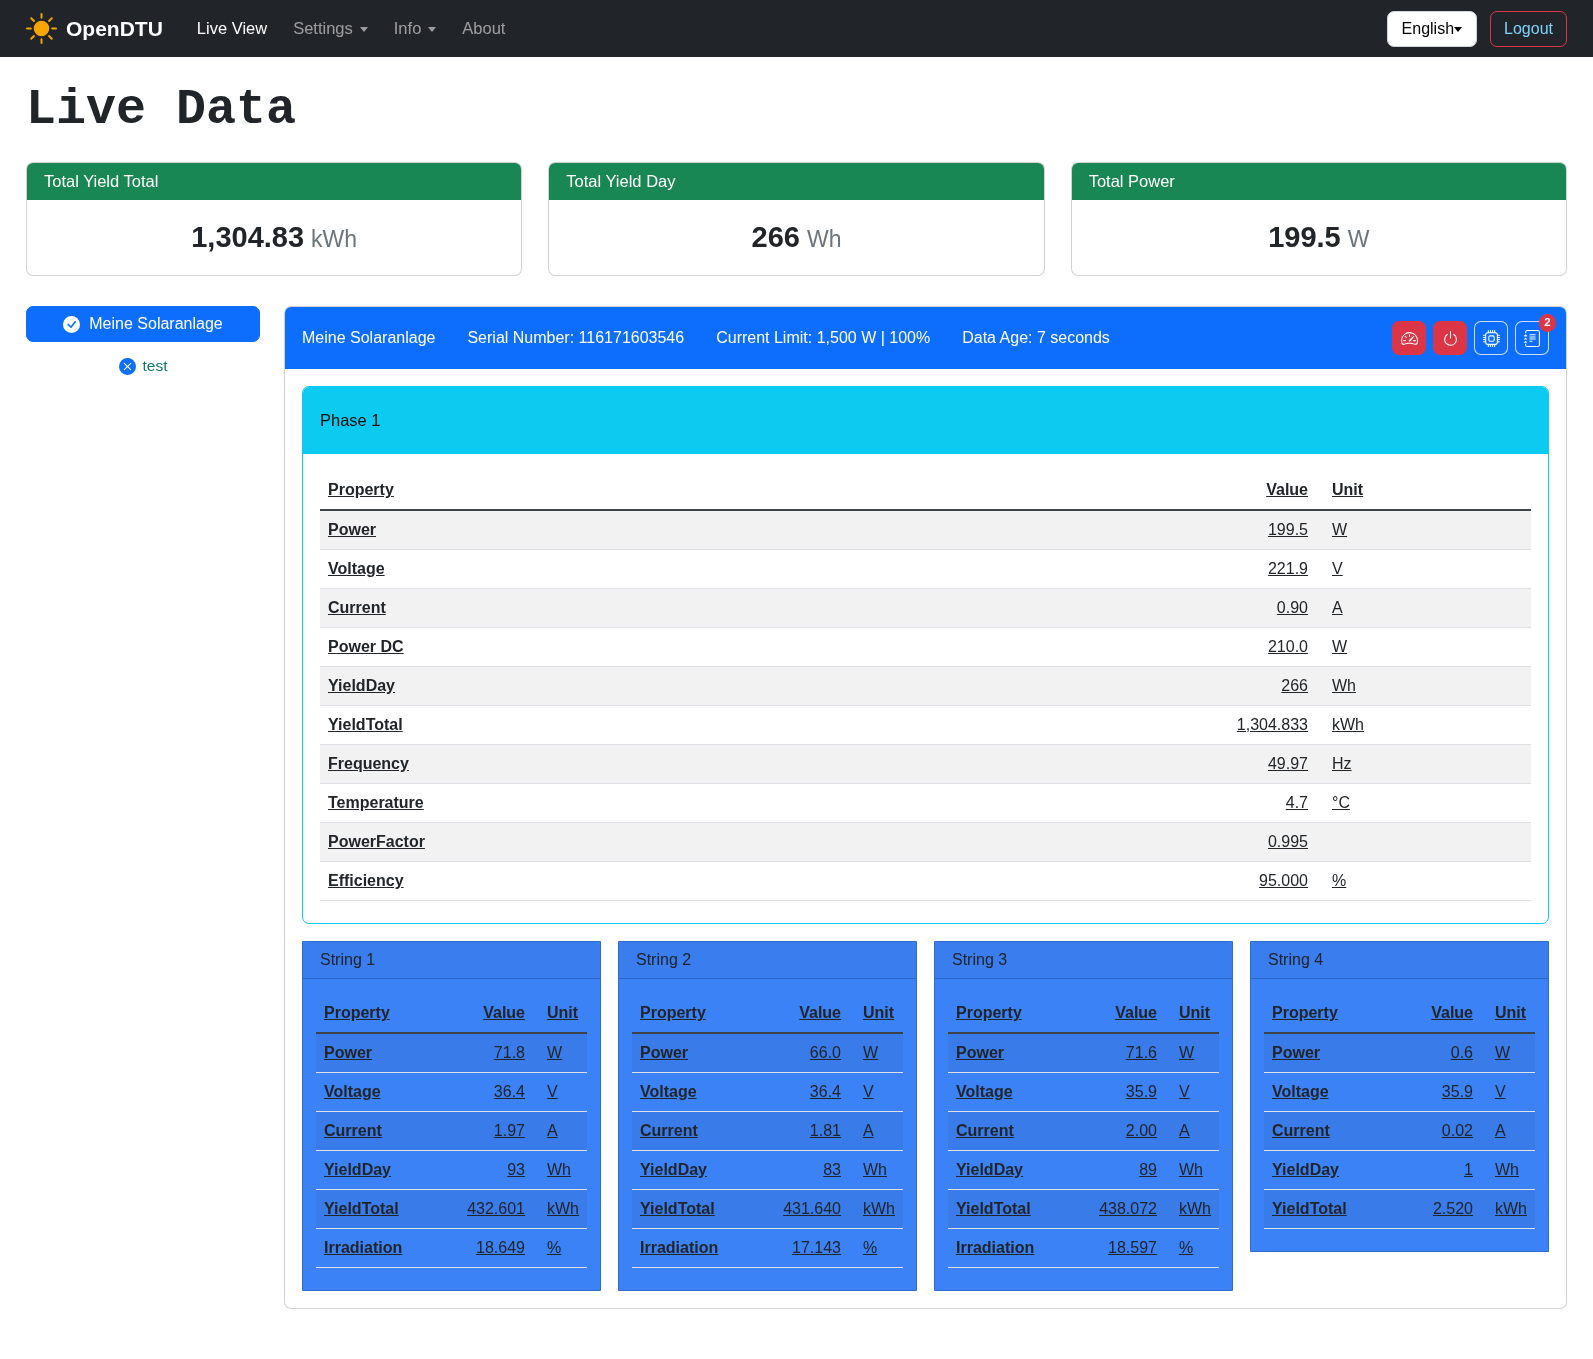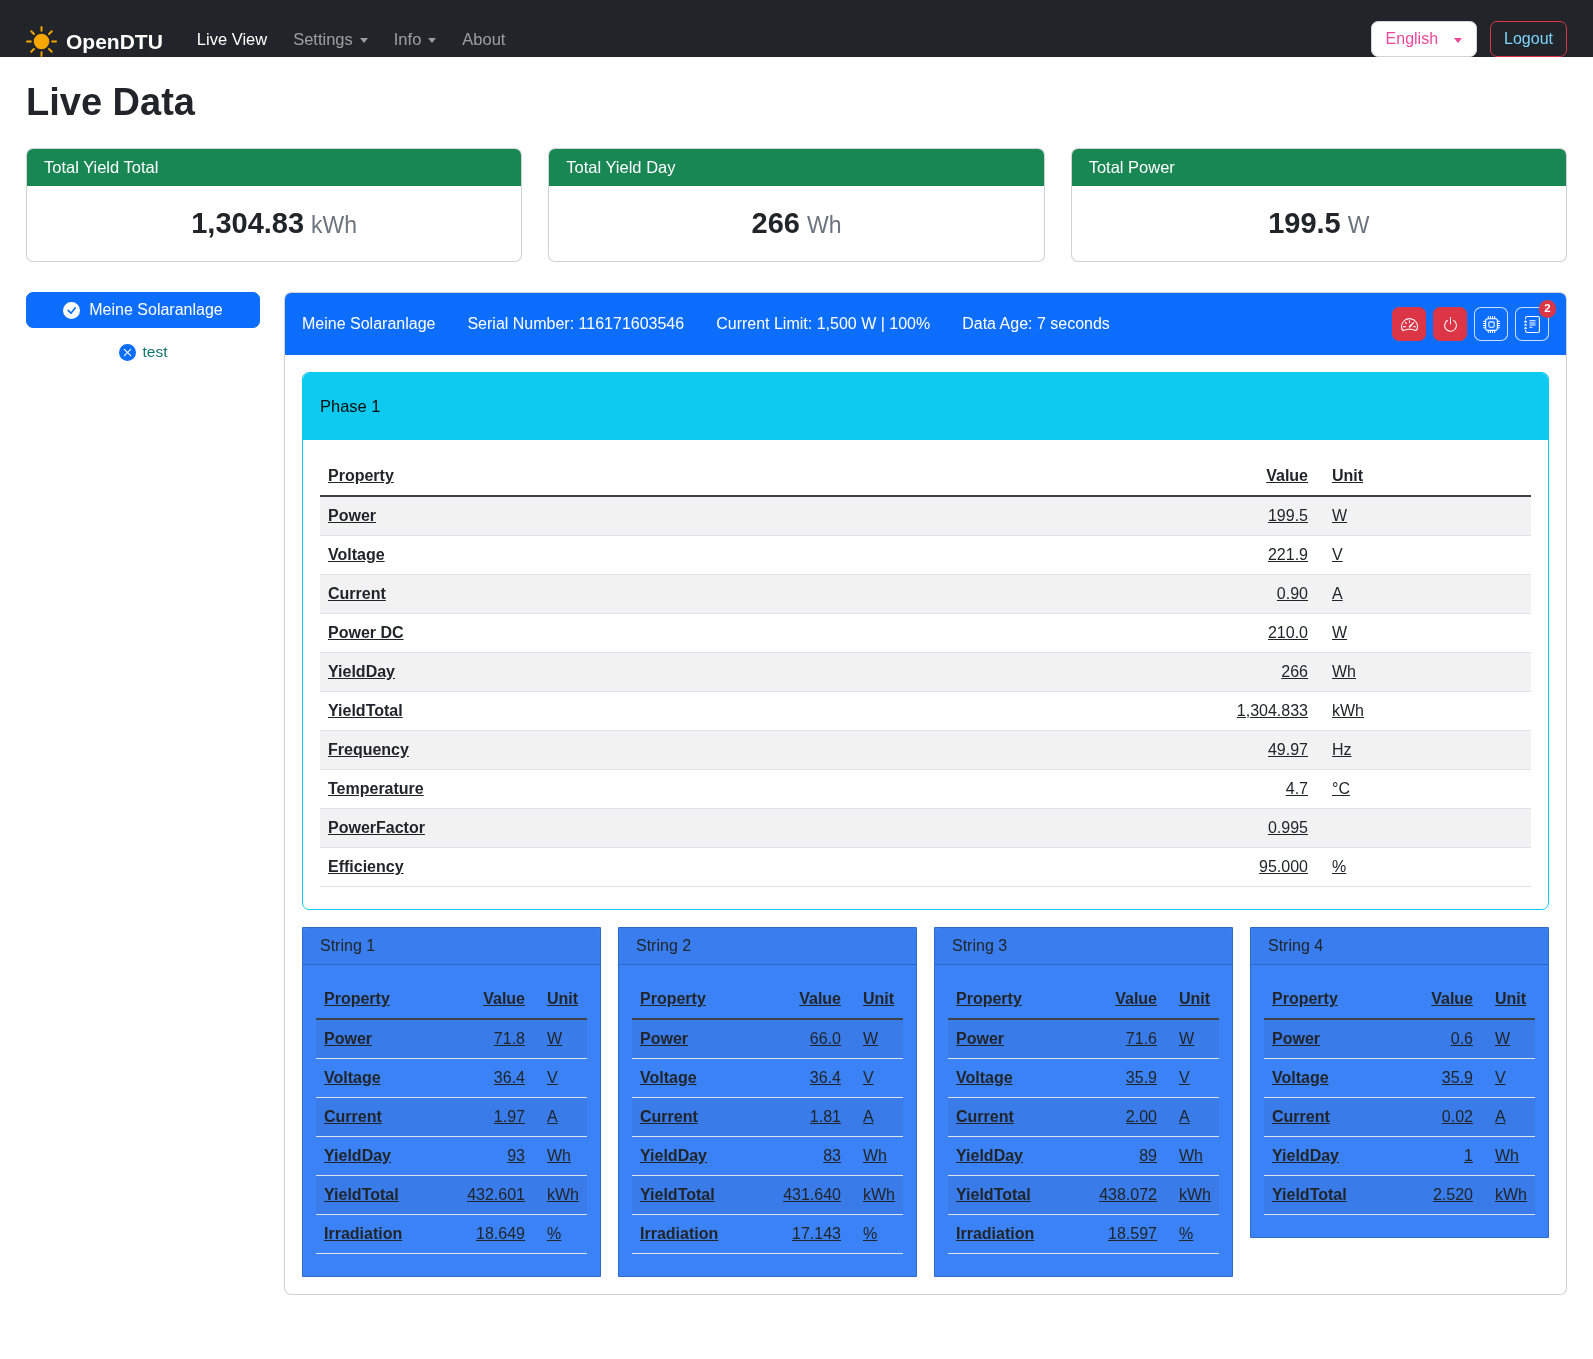--- a/index.html
+++ b/index.html
@@ -9,21 +9,21 @@
     font-family: "Liberation Sans", "DejaVu Sans", sans-serif;
     color: #212529;
     font-size: 16px;
   }
 
   
   .navbar {
     background: #212529;
     height: 57px;
     display: flex;
-    align-items: flex-end;
+    align-items: center;
     padding: 0 26px;
   }
   .brand {
     display: flex; align-items: center; gap: 9px;
     color: #fff; font-size: 21px; font-weight: 600;
     margin-right: 22px; cursor: pointer;
   }
   .brand svg { width: 31px; height: 31px; }
   .nav-links { display: flex; align-items: center; gap: 2px; flex: 1; }
   .nav-link {
@@ -32,34 +32,34 @@
     display: flex; align-items: center; gap: 7px; text-decoration: none;
   }
   .nav-link.active { color: #fff; }
   .caret {
     display: inline-block; width: 0; height: 0;
     border-left: 4.5px solid transparent; border-right: 4.5px solid transparent;
     border-top: 5px solid currentColor; margin-top: 2px;
   }
   .nav-right { display: flex; align-items: center; gap: 13px; }
   .lang-select {
-    background: #fff; color: #ec4899; font-size: 16px;
+    background: #fff; color: #000000; font-size: 16px;
     border: 1px solid #ced4da; border-radius: 7px;
-    padding: 8px 14px; display: flex; align-items: center; gap: 16px;
+    padding: 8px 14px; display: flex; align-items: center; 
     cursor: pointer; font-family: inherit;
   }
   .logout-btn {
     background: transparent; color: #7dd3fc;
     border: 1px solid #dc3545; border-radius: 7px;
     padding: 8px 13px; font-size: 16px; cursor: pointer; font-family: inherit;
   }
 
   
   .content { padding: 10px 26px 26px; }
-  .page-title { font-size: 38px; font-weight: 700; margin: 14px 0 24px; }
+  .page-title { font-size: 50px; font-weight: 700; margin: 14px 0 24px; font-family: Liberation Mono, monospace; }
 
   
   .summary-row { display: flex; gap: 26px; }
   .summary-card {
     flex: 1; border: 1px solid rgba(0,0,0,.175); border-radius: 7px;
     overflow: hidden; background: #fff;
   }
   .summary-header {
     background: #198754; color: #fff;
     padding: 9px 17px; font-size: 16.5px;

